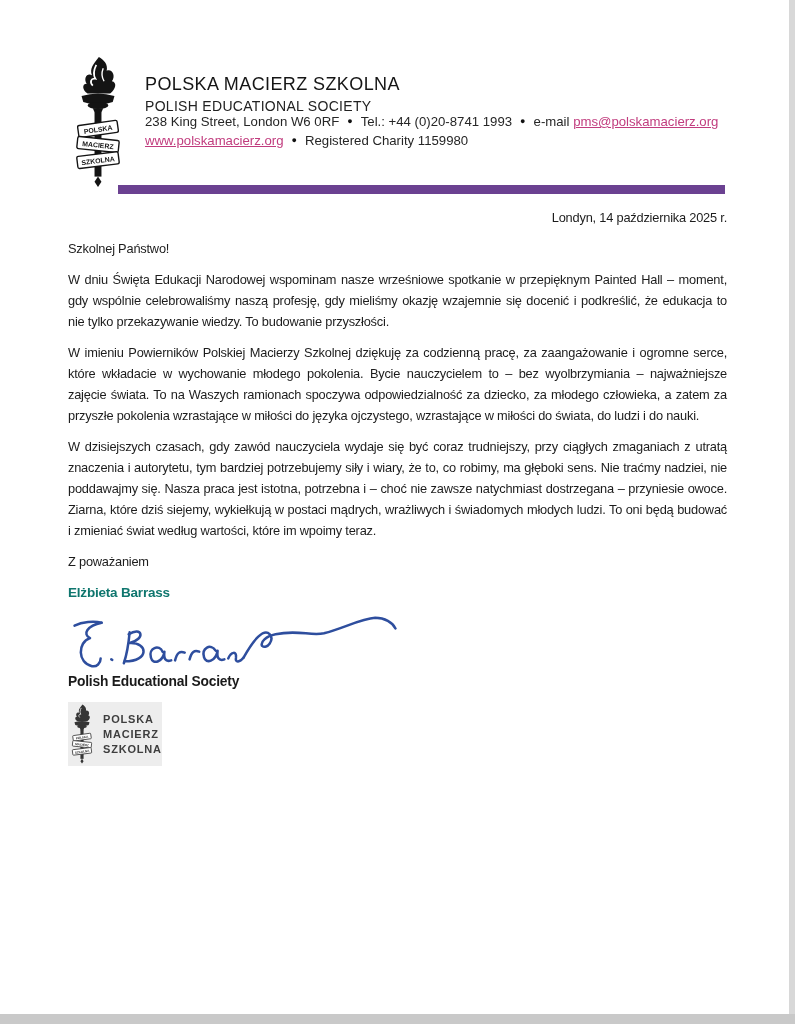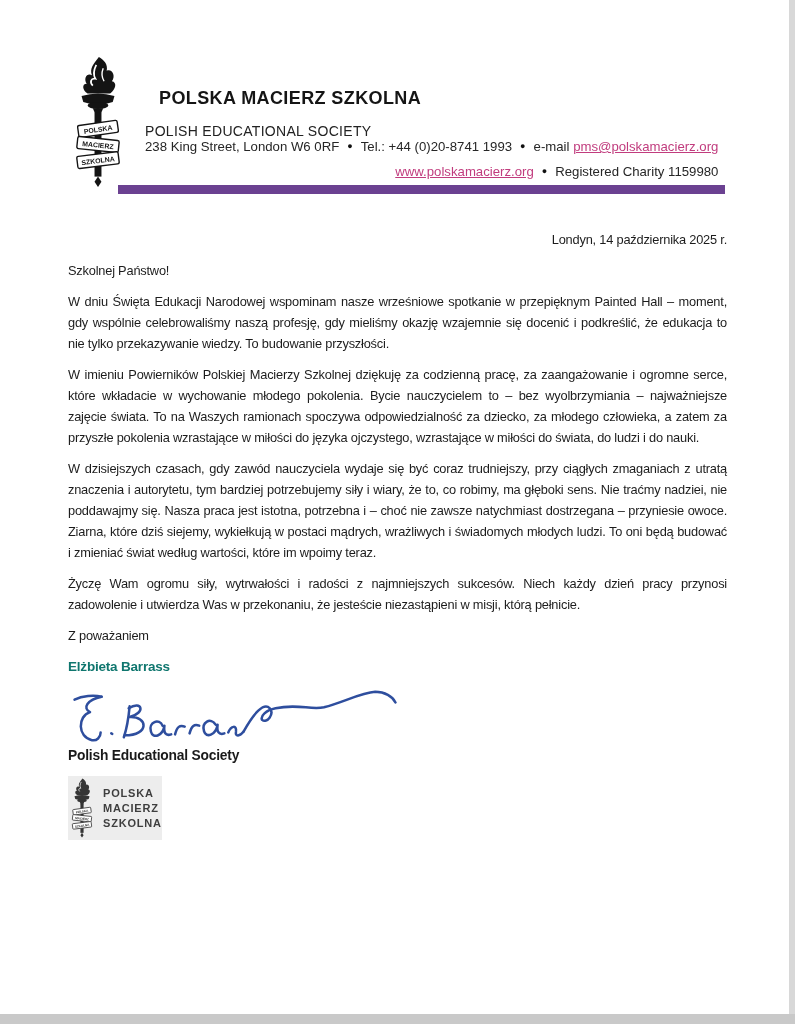--- a/index.html
+++ b/index.html
@@ -14,30 +14,30 @@
   .edge-right{position:absolute;top:0;right:0;width:6px;height:100%;background:#d8d8d8;}
   .edge-bottom{position:absolute;left:0;bottom:0;width:100%;height:10px;background:#c9c9c9;}
 
   
   .header{position:absolute;left:0;top:0;width:100%;height:196px;}
   .logo-top{position:absolute;left:72px;top:56px;width:52px;height:132px;}
   .torch{display:block;}
   .torch-dark{color:#141414;}
   .torch-gray{color:#353535;}
   .header-text{position:absolute;left:145px;top:74px;}
-  .org-name{font-size:18px;font-weight:bold;letter-spacing:.4px;color:#151515;margin:14px;}
+  .org-name{font-size:18px;font-weight:normal;letter-spacing:.4px;color:#151515;margin:0;}
   .org-subtitle{font-size:14px;letter-spacing:.3px;color:#222;margin:3px 0 0 0;}
   .contact-line{font-size:13.2px;color:#262626;white-space:nowrap;}
-  .contact-line.second{margin-top:10px;text-align:right;}
+  .contact-line.second{margin-top:4px;}
   .bullet{font-size:9px;vertical-align:2px;margin:0 8px;color:#111;}
   .head-link{color:#C13C7E;text-decoration:underline;}
   .divider-bar{position:absolute;left:118px;top:185px;width:607px;height:9px;background:#6B4191;}
 
   
-  .letter{position:absolute;left:68px;top:229px;width:659px;font-size:12.8px;line-height:21px;letter-spacing:-0.2px;color:#1c1c1c;}
+  .letter{position:absolute;left:68px;top:207px;width:659px;font-size:12.8px;line-height:21px;letter-spacing:-0.2px;color:#1c1c1c;}
   .letter p{margin:0 0 10px 0;}
   .date{text-align:right;margin:0 0 10px 0;}
   .para{text-align:justify;}
   .signer-name{font-weight:bold;color:#0f766e;font-size:13.5px;margin:0;}
   .signer-title{color:#3c3c3c;margin:0;}
   .signature{margin:3px 0 0 -2px;height:58px;}
   .footer-org{font-weight:bold;color:#1a1a1a;font-size:13.8px;margin:7px 0 0 0;}
 
   
   .footer-logo{margin-top:5px;width:94px;height:64px;background:#ededed;display:flex;align-items:center;gap:9px;padding-left:2px;box-sizing:border-box;}
@@ -89,21 +89,20 @@
 
     <div class="divider-bar"></div>
   </div>
 
   <div class="letter">
     <p class="date">Londyn, 14 października 2025 r.</p>
     <p>Szkolnej Państwo!</p>
     <p class="para">W dniu Święta Edukacji Narodowej wspominam nasze wrześniowe spotkanie w przepięknym Painted Hall – moment, gdy wspólnie celebrowaliśmy naszą profesję, gdy mieliśmy okazję wzajemnie się docenić i podkreślić, że edukacja to nie tylko przekazywanie wiedzy. To budowanie przyszłości.</p>
     <p class="para">W imieniu Powierników Polskiej Macierzy Szkolnej dziękuję za codzienną pracę, za zaangażowanie i ogromne serce, które wkładacie w wychowanie młodego pokolenia. Bycie nauczycielem to – bez wyolbrzymiania – najważniejsze zajęcie świata. To na Waszych ramionach spoczywa odpowiedzialność za dziecko, za młodego człowieka, a zatem za przyszłe pokolenia wzrastające w miłości do języka ojczystego, wzrastające w miłości do świata, do ludzi i do nauki.</p>
     <p class="para">W dzisiejszych czasach, gdy zawód nauczyciela wydaje się być coraz trudniejszy, przy ciągłych zmaganiach z utratą znaczenia i autorytetu, tym bardziej potrzebujemy siły i wiary, że to, co robimy, ma głęboki sens. Nie traćmy nadziei, nie poddawajmy się. Nasza praca jest istotna, potrzebna i – choć nie zawsze natychmiast dostrzegana – przyniesie owoce. Ziarna, które dziś siejemy, wykiełkują w postaci mądrych, wrażliwych i świadomych młodych ludzi. To oni będą budować i zmieniać świat według wartości, które im wpoimy teraz.</p>
-    <p class="para">Życzę Wam ogromu siły, wytrwałości i radości z najmniejszych sukcesów. Niech każdy dzień pracy przynosi zadowolenie i utwierdza Was w przekonaniu, że jesteście niezastąpieni w misji, którą pełnicie.</p>
     <p>Z poważaniem</p>
 
     <p class="signer-name">Elżbieta Barrass</p>
 
     <div class="signature">
       <svg width="338" height="58" viewBox="0 0 340 60" fill="none" stroke="#2E4E9E" stroke-width="2.6" stroke-linecap="round" stroke-linejoin="round">
         <path d="M4,13 C12,9 24,8 32,10"></path>
         <path d="M32,10 C17,13 12,22 20,26 C7,30 7,52 22,55 C27,56 31,52 31,47"></path>
         <path d="M42,48 l1,0.5"></path>
         <path d="M61,20 C60,31 58,43 55,52"></path>

